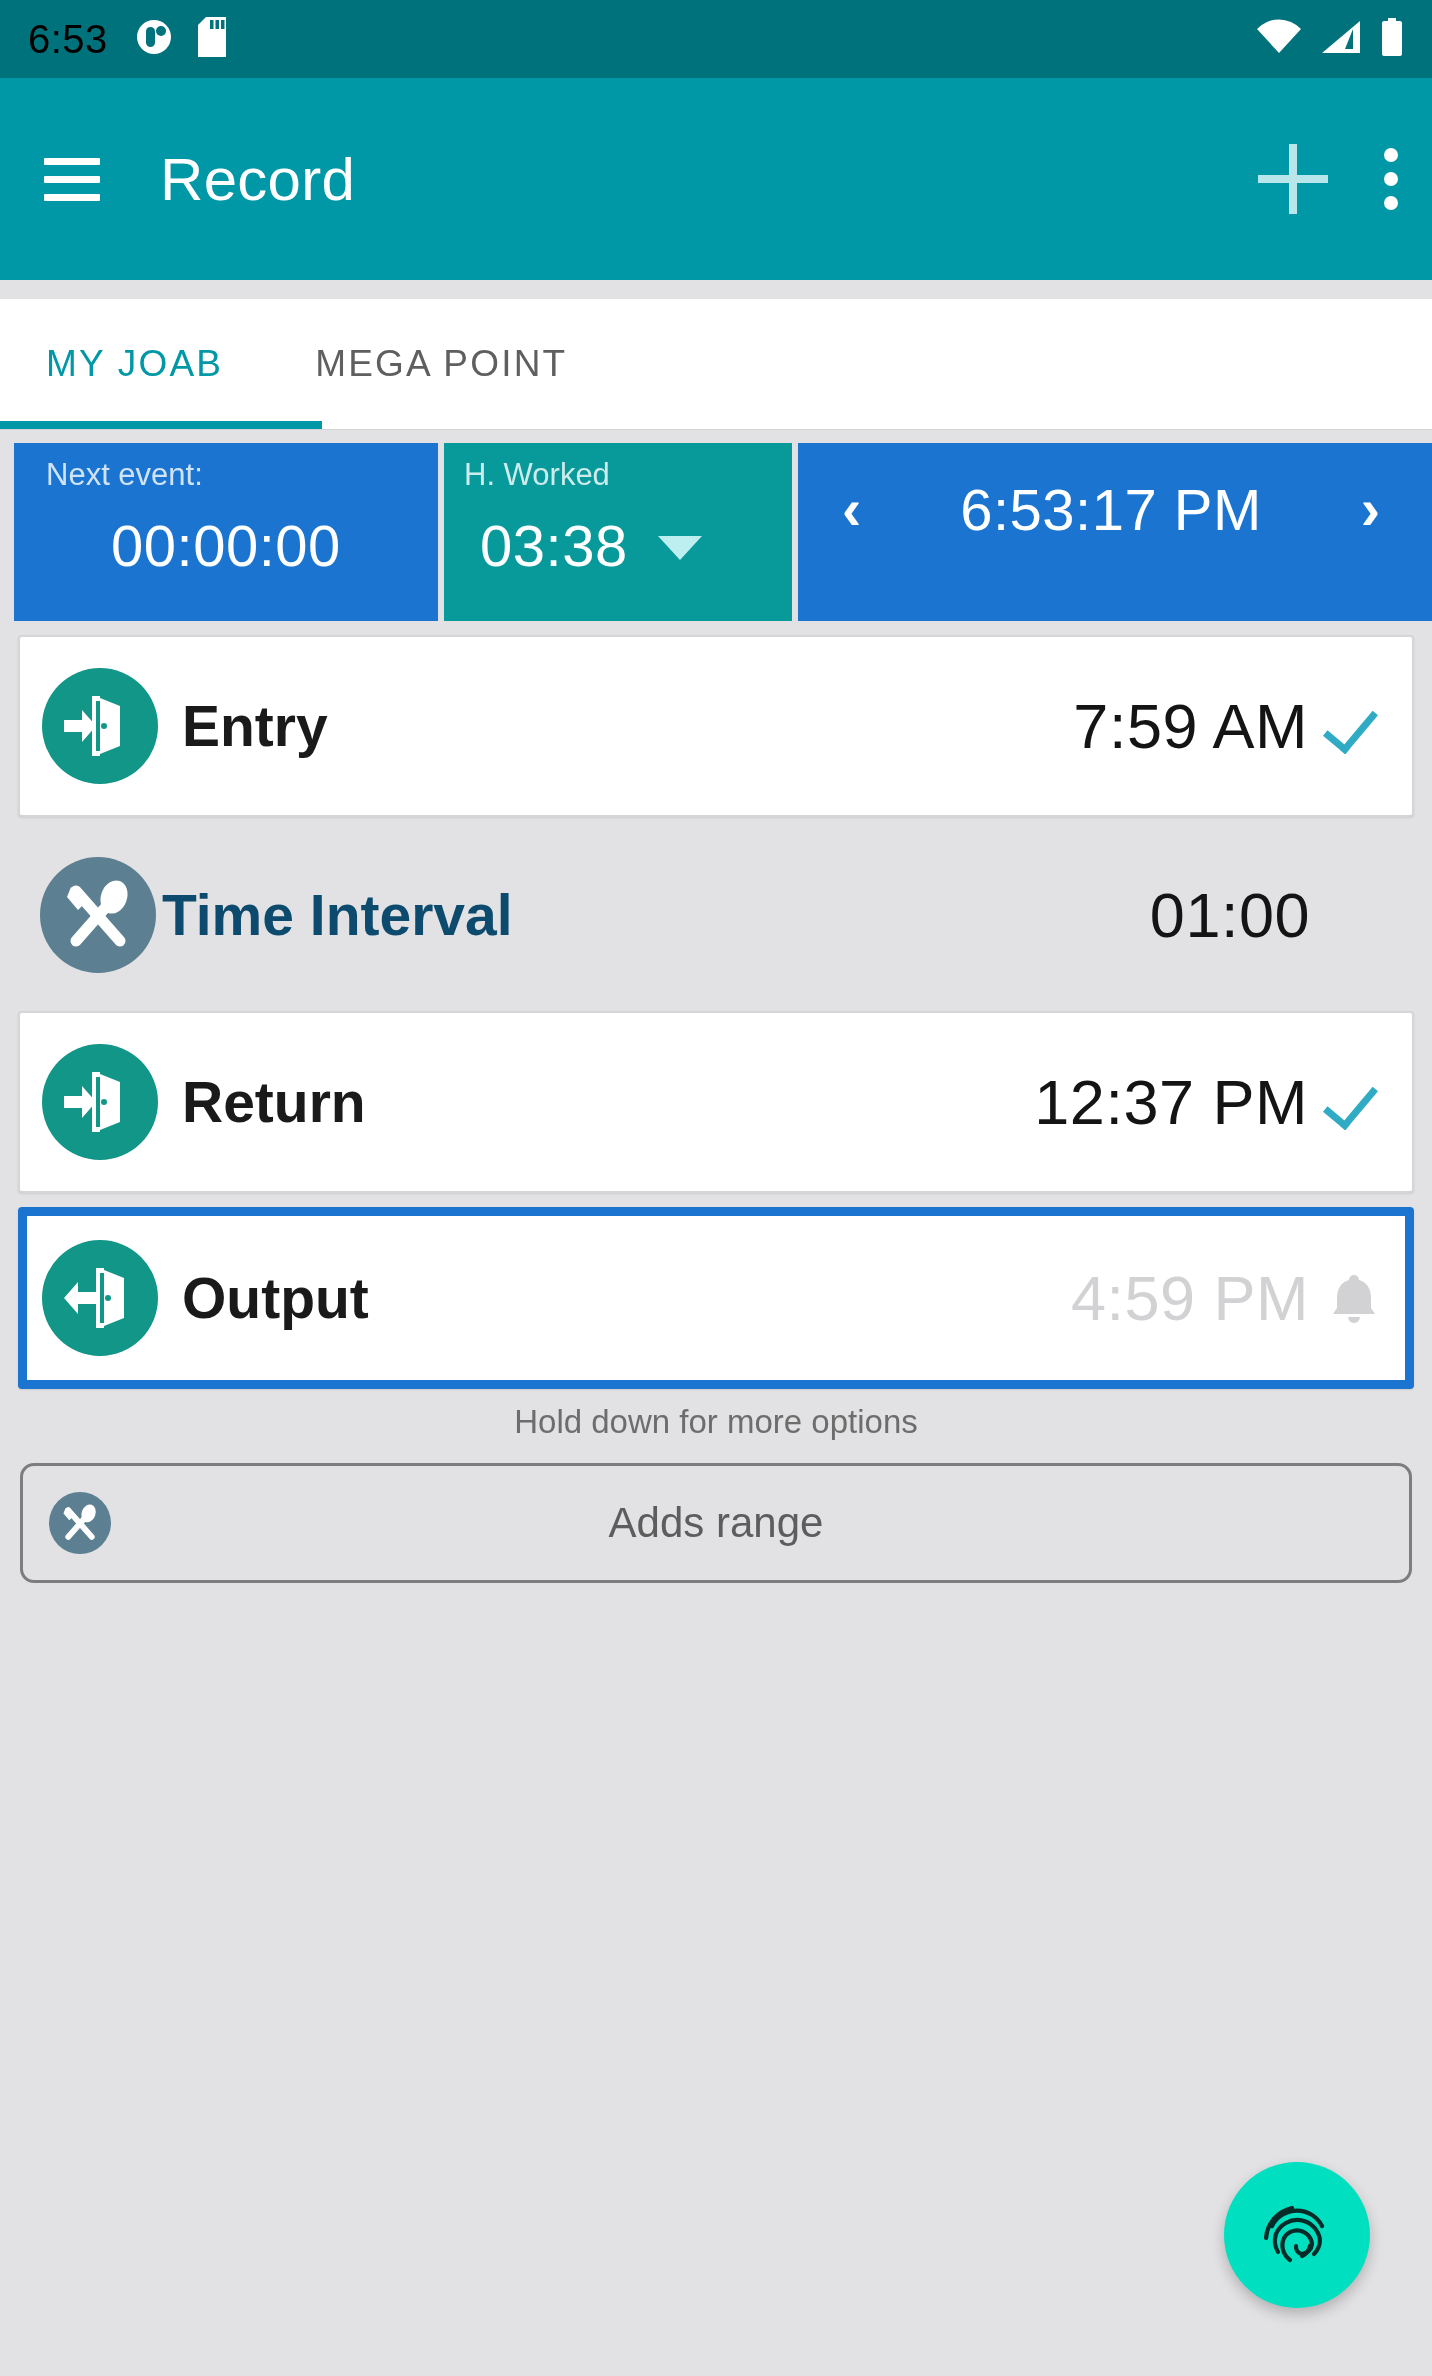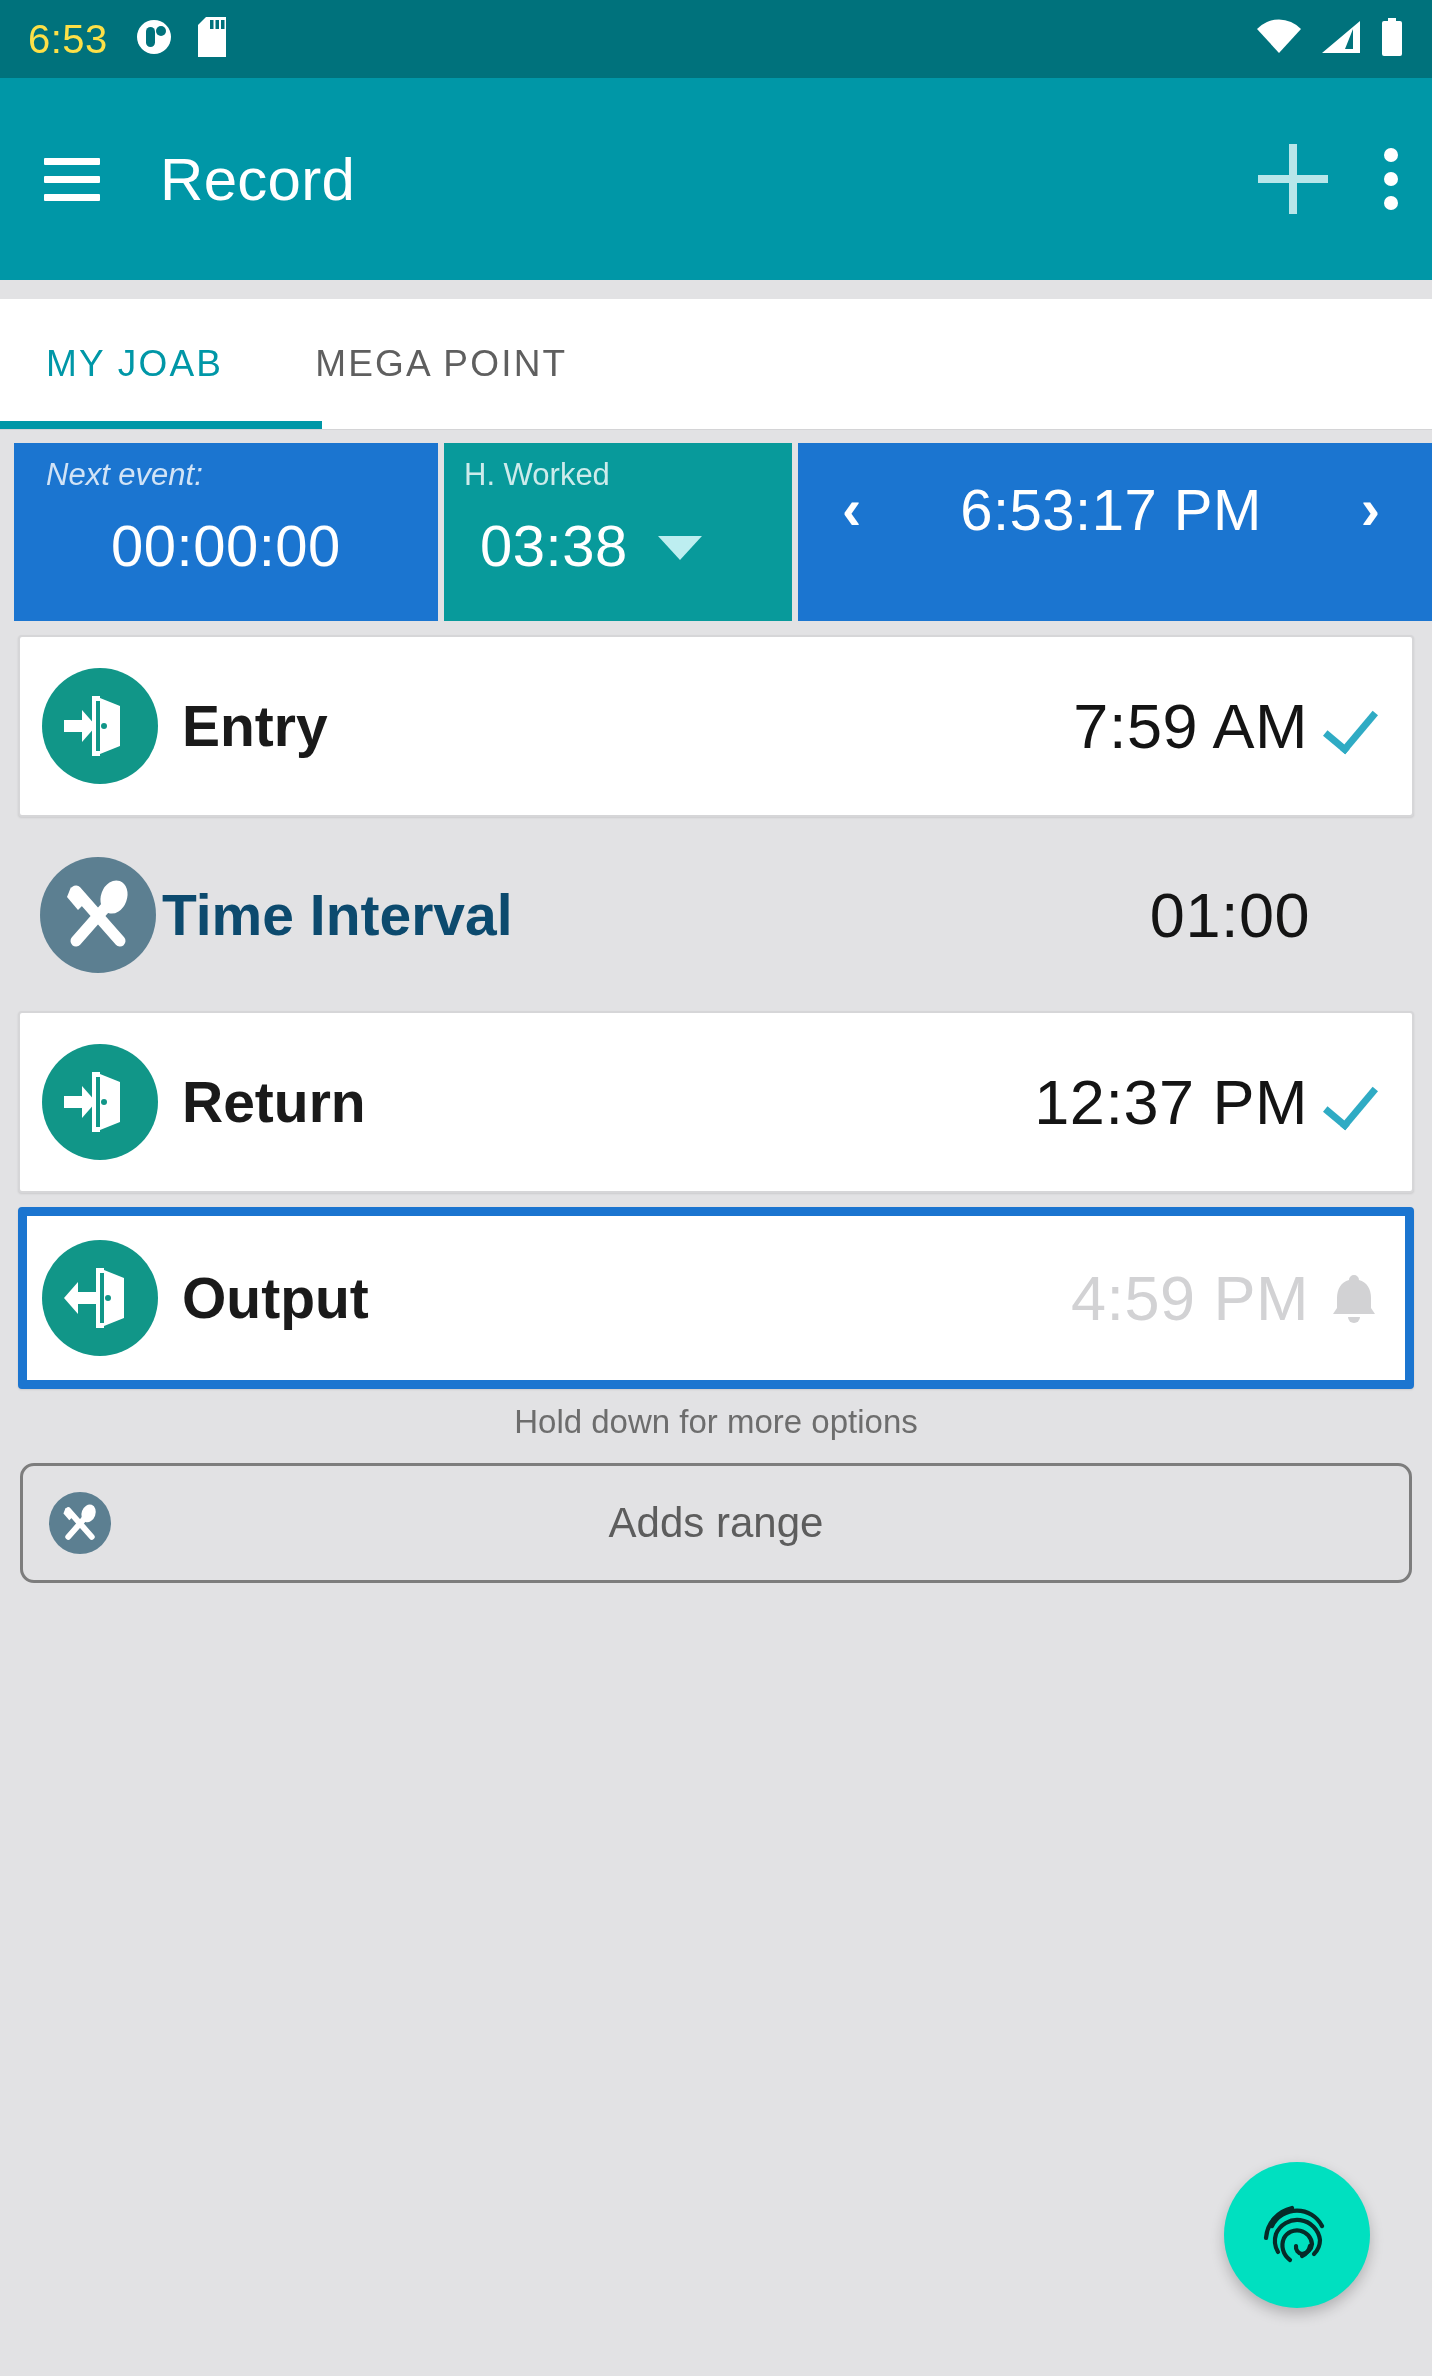--- a/index.html
+++ b/index.html
@@ -9,21 +9,21 @@
     font-family: "Liberation Sans", sans-serif;
     overflow: hidden;
   }
 
   
   .statusbar {
     height: 78px;
     background: #00727c;
     display: flex; align-items: center;
     padding: 0 28px;
-    color: #fde047;
+    color: #000000;
     justify-content: space-between;
   }
   .sb-time { font-size: 40px; letter-spacing: 0.5px; }
   .sb-left-icons { display: flex; align-items: center; gap: 26px; margin-left: 28px; }
   .sb-spacer { flex: 1; }
   .sb-right-icons { display: flex; align-items: center; gap: 18px; }
 
   
   .appbar {
     height: 202px;
@@ -70,21 +70,21 @@
     display:flex; align-items:stretch;
     height: 178px; margin-top: 14px; gap:6px;
     padding: 0 0 0 14px;
   }
   .panel { position:relative; padding: 14px 20px 0 20px; }
   .panel-label { font-size: 31px; color: rgba(255,255,255,0.80); white-space:nowrap; }
   .panel-value-row { display:flex; align-items:center; justify-content:center; height:104px; }
   .panel-value { font-size: 58px; color:#ffffff; letter-spacing:0.5px; }
 
   .panel-next { width: 424px; background:#1b75d0; }
-  .panel-next .panel-label { padding-left: 12px; font-style: italic; }
+  .panel-next .panel-label { padding-left: 12px; }
 
   .panel-worked { width: 348px; background:#089a9b; }
   .panel-worked .panel-value-row { gap: 30px; justify-content:flex-start; padding-left:16px; }
   .chev-down {
     width:0;height:0;border-left:22px solid transparent;border-right:22px solid transparent;
     border-top:24px solid #bdeef0; margin-top:6px;
   }
 
   .panel-date { flex:1; background:#1b75d0; padding-left: 26px; }
   .panel-date .panel-value-row { justify-content:space-between; padding: 0 22px 0 8px; }

